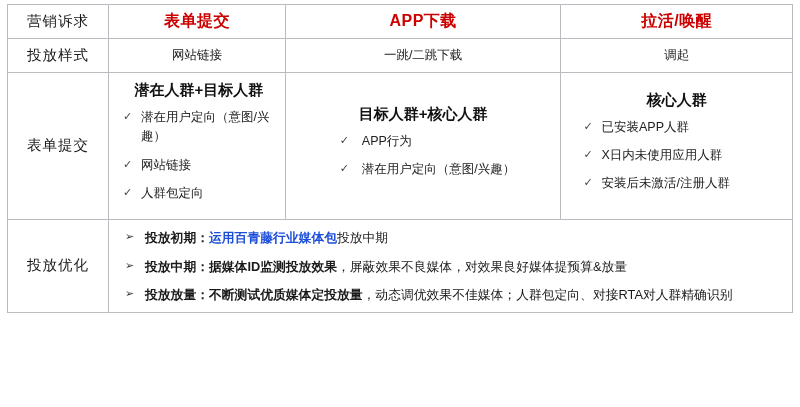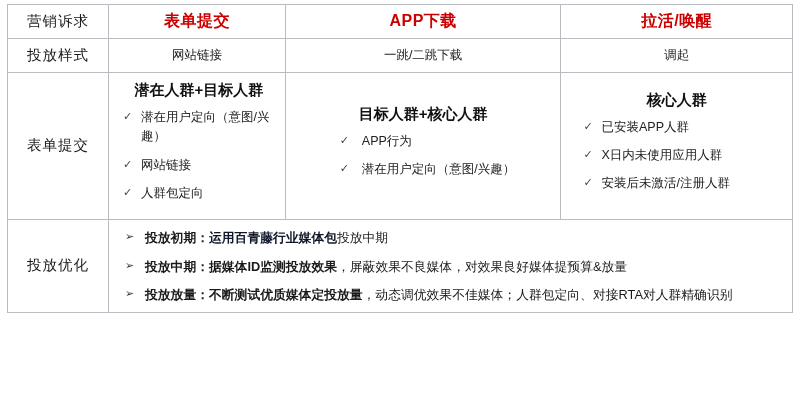--- a/index.html
+++ b/index.html
@@ -113,21 +113,21 @@
   }
   .opt-item:last-child { margin-bottom: 0; }
   .opt-item .arrow {
     position: absolute;
     left: 2px;
     top: 0px;
     color: #333;
     font-size: 11px;
   }
   .b { font-weight: bold; }
-  .red { color: #0f172a; font-weight: bold; font-family: Liberation Mono, monospace; }
+  .red { color: #1d4ed8; font-weight: bold; font-family: Liberation Mono, monospace; }
   .pad-row td { height: 34px; }
 </style>
 </head>
 <body>
 
 <div class="sheet">
   <table class="matrix">
     <colgroup>
       <col class="col-label">
       <col class="col-a">

